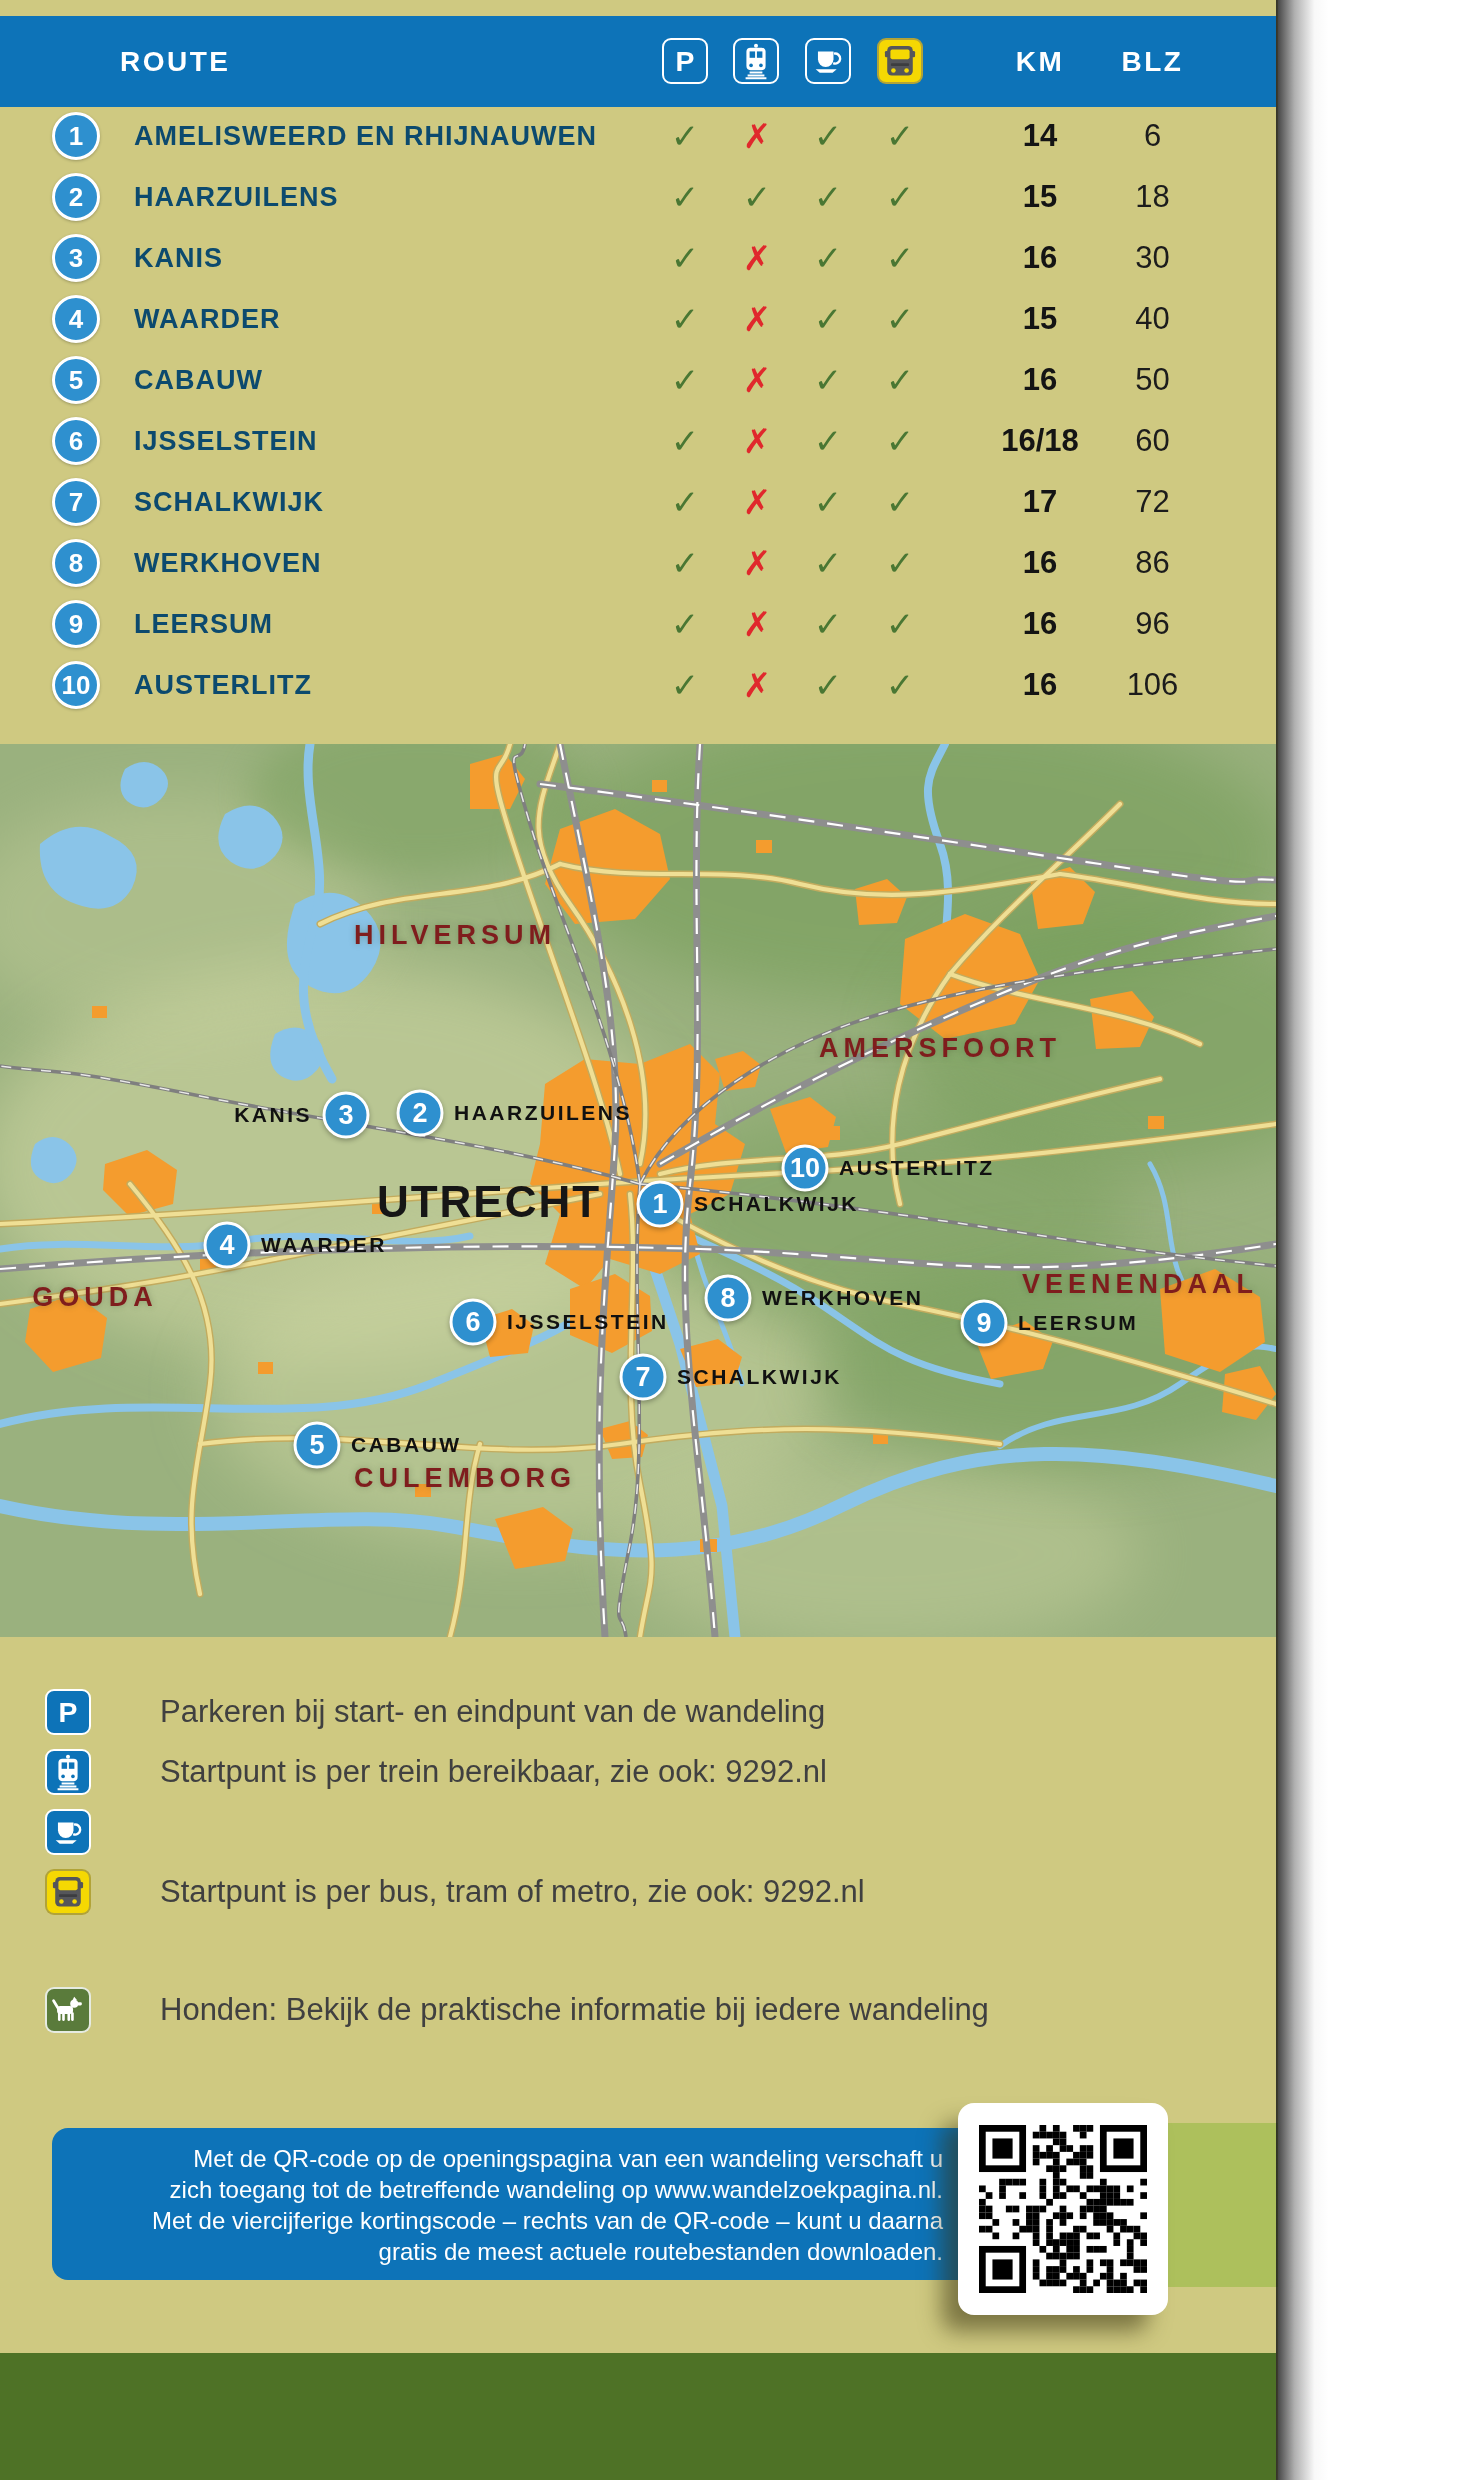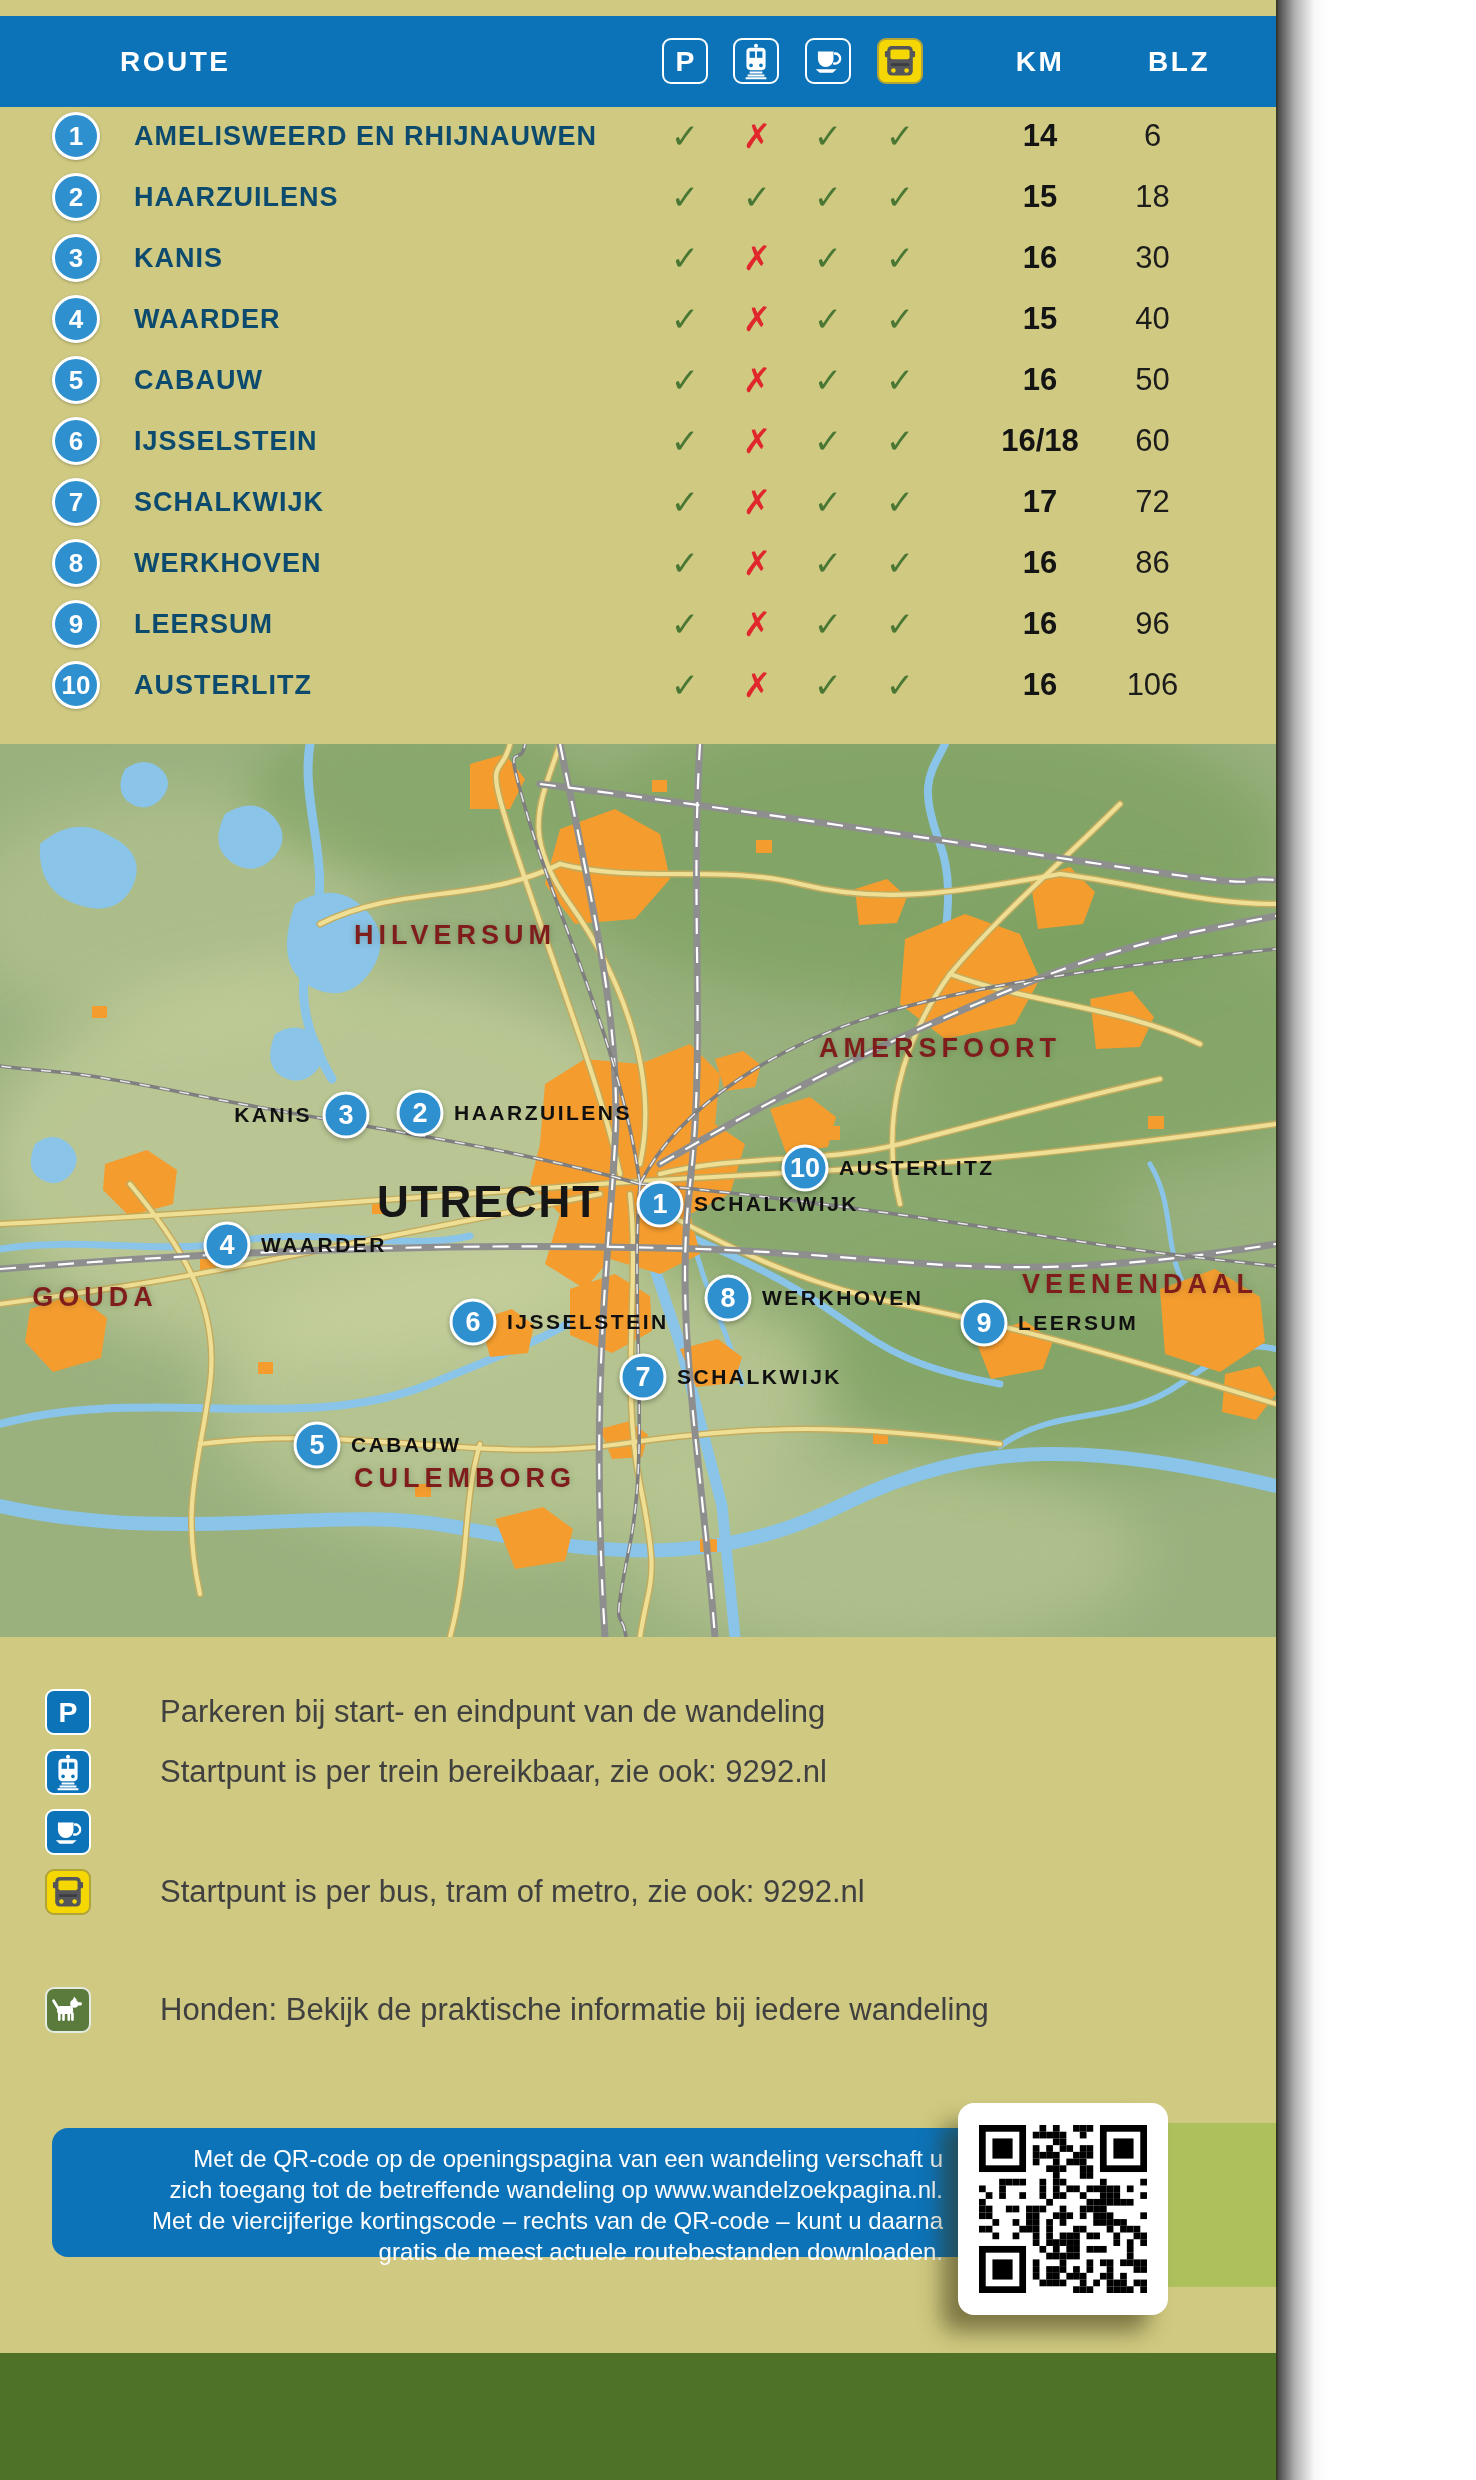--- a/index.html
+++ b/index.html
@@ -12,21 +12,21 @@
   body{background:#fff;font-family:"Liberation Sans","DejaVu Sans",sans-serif;}
   .stage{position:relative;width:1476px;height:2480px;background:#fff;overflow:hidden}
   .page{position:absolute;left:0;top:0;width:1278px;height:2480px;background:var(--khaki,#cfc981)}
   .edge-shadow{position:absolute;left:1276px;top:0;width:62px;height:2480px;
     background:linear-gradient(to right,rgba(25,25,25,.85),rgba(80,80,80,.45) 30%,rgba(200,200,200,.12) 62%,rgba(255,255,255,0) 85%)}
   
   .hdr{position:absolute;left:0;top:16px;width:1276px;height:91px;background:var(--header_blue)}
   .hdr-label{position:absolute;color:#fff;font-size:28px;font-weight:700;letter-spacing:2.5px;line-height:91px}
   .hdr-route{left:120px}
   .hdr-km{left:980px;width:120px;text-align:center}
-  .hdr-blz{left:1095px;width:115px;text-align:right}
+  .hdr-blz{left:1095px;width:115px;text-align:center}
   .tile{position:absolute;width:46px;height:46px;border-radius:9px;background:var(--header_blue);
     border:2.5px solid #fff;display:flex;align-items:center;justify-content:center}
   .tile svg{width:100%;height:100%;display:block}
   .tile-bus{background:var(--bus_yellow);border:2px solid rgba(120,120,100,.55)}
   .tile-dog{background:var(--dog_green);border:2px solid rgba(255,255,255,.85)}
   .hdr .tile{top:22px}
   
   .routes-area{position:absolute;left:0;top:91px;width:1276px;height:653px}
   .r-row{position:absolute;left:0;width:1276px;height:60px}
   .r-circle{position:absolute;left:52px;top:6px;width:48px;height:48px;border-radius:50%;
@@ -55,21 +55,21 @@
     font-size:27px;display:flex;align-items:center;justify-content:center;box-shadow:0 2px 5px rgba(0,0,0,.3)}
   .m-label{position:absolute;left:34px;top:0;transform:translateY(-50%);white-space:nowrap;
     color:#111;font-size:21px;font-weight:700;letter-spacing:2.5px}
   .lbl-left .m-label{left:auto;right:34px}
   
   .legend-row{position:absolute;left:0;width:1276px;height:46px}
   .legend-row .tile{left:45px;top:0}
   .legend-text{position:absolute;left:160px;top:0;line-height:46px;font-size:31px;color:#404040}
   
   .olive-block{position:absolute;left:1122px;top:2123px;width:156px;height:164px;background:var(--olive)}
-  .qrbox{position:absolute;left:52px;top:2128px;width:1116px;height:129px;border-radius:16px;
+  .qrbox{position:absolute;left:52px;top:2128px;width:1116px;height:152px;border-radius:16px;
     background:var(--header_blue);padding:15px 225px 0 20px}
   .qr-line{text-align:right;color:#fff;font-size:24px;line-height:31px;white-space:nowrap}
   .qrcard{position:absolute;left:958px;top:2103px;width:210px;height:212px;border-radius:16px;
     background:#fff;display:flex;align-items:center;justify-content:center;
     box-shadow:-18px 18px 22px -2px rgba(55,50,15,.55)}
   .bottom-band{position:absolute;left:0;top:2353px;width:1276px;height:127px;background:var(--dark_green)}
   .hidden-defs{position:absolute;width:0;height:0;overflow:hidden}
 </style>
 </head>
 <body>

